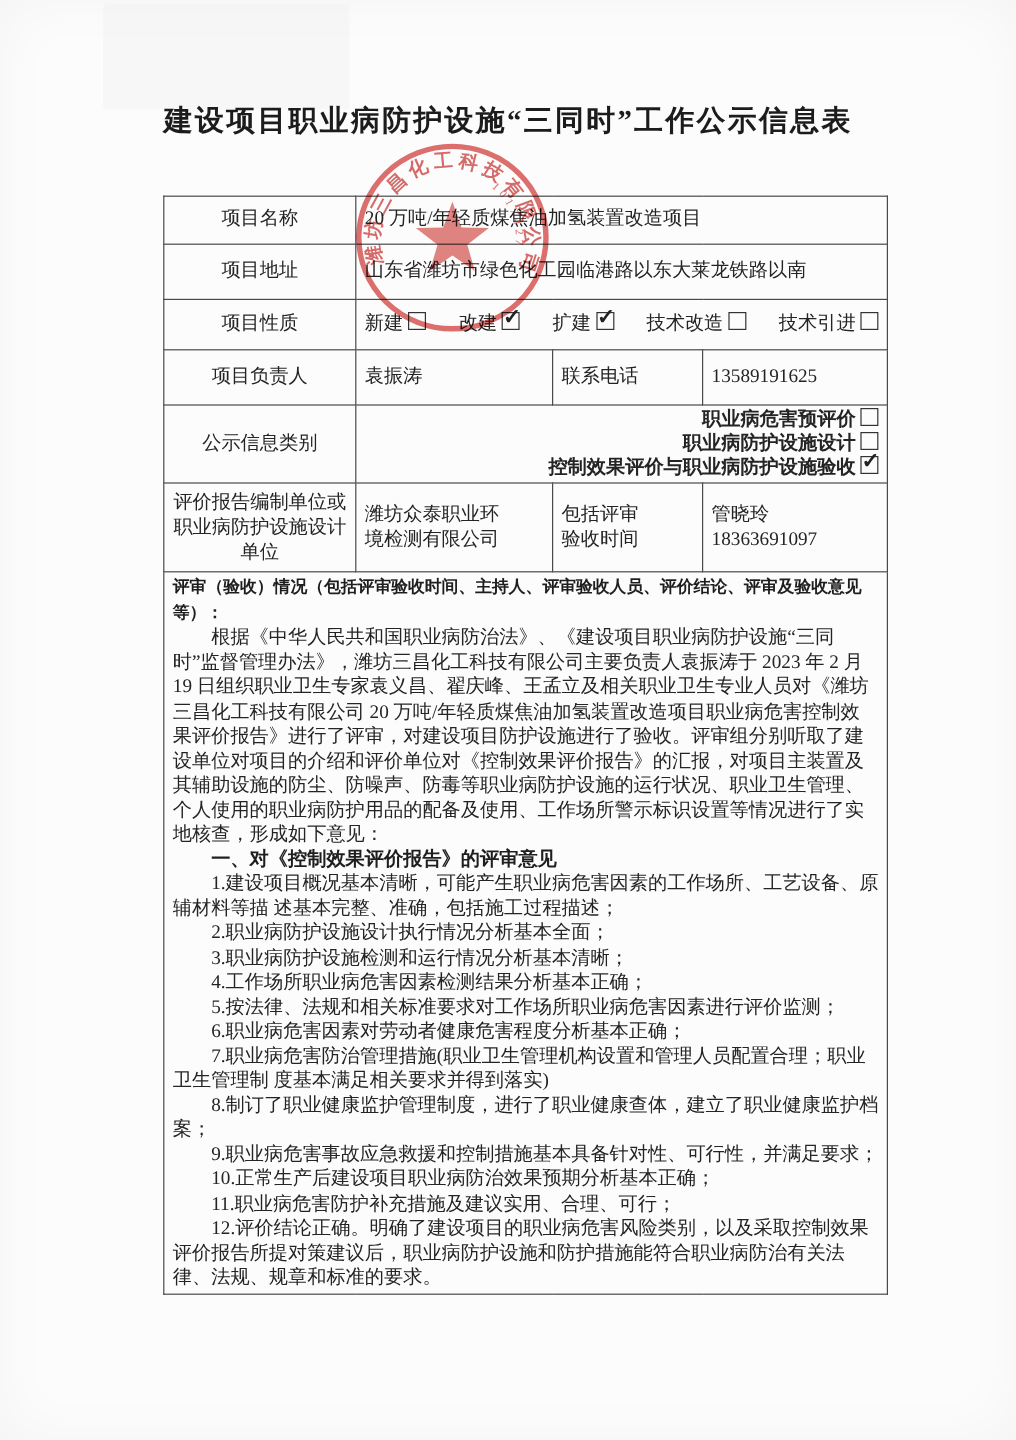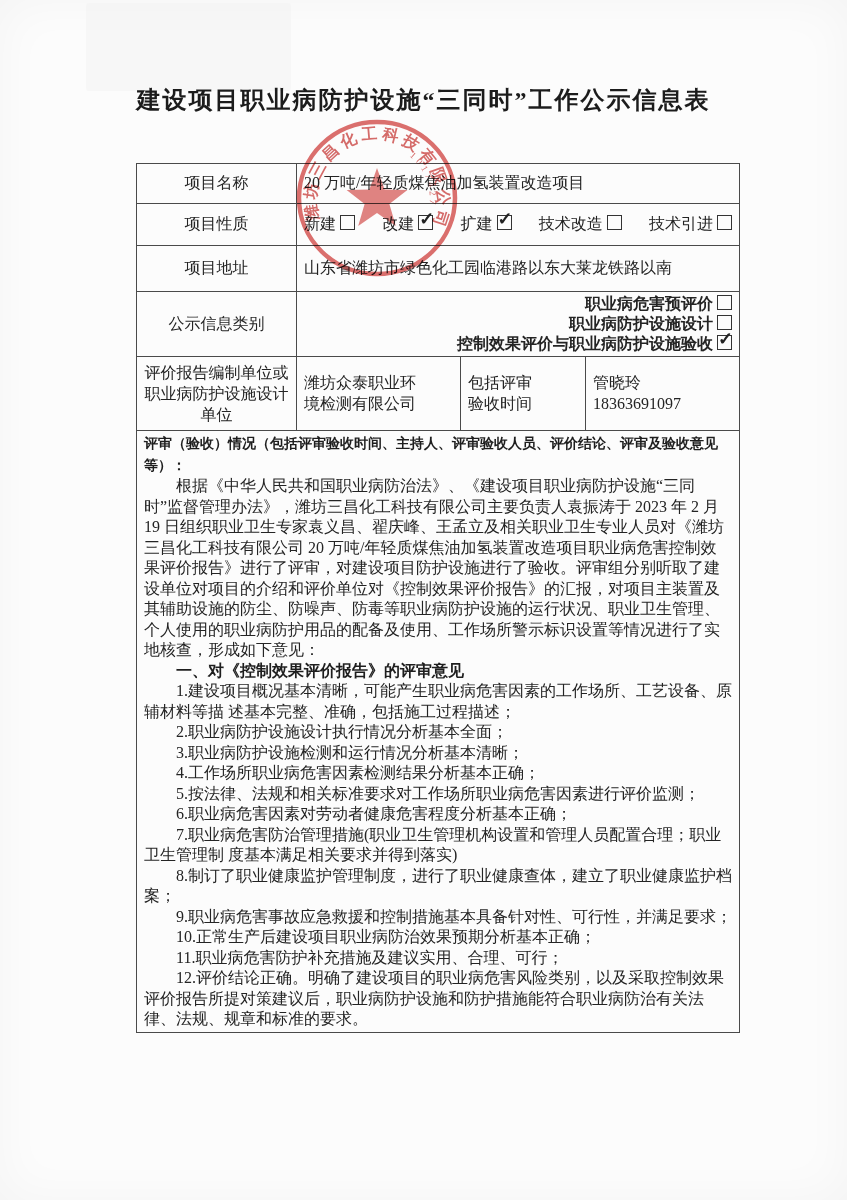--- a/index.html
+++ b/index.html
@@ -83,38 +83,44 @@
         <col style="width:125px">
         <col style="width:154px">
     </colgroup>
 
     <tbody>
         <tr style="height:40px">
       <td class="c-label">项目名称</td>
       <td colspan="3" class="c-center">20 万吨/年轻质煤焦油加氢装置改造项目</td>
     </tr>
 
+    <tr style="height:46px">
+      <td class="c-label">项目地址</td>
+      <td colspan="3" class="c-center">山东省潍坊市绿色化工园临港路以东大莱龙铁路以南</td>
+    </tr>
+
     <tr style="height:42px">
       <td class="c-label">项目性质</td>
       <td colspan="3" class="nature-cell">
         <div class="nature-row">
           <span class="opt"><span>新建</span><span class="cb"></span></span>
           <span class="opt"><span>改建</span><span class="cb checked"></span></span>
           <span class="opt"><span>扩建</span><span class="cb checked"></span></span>
           <span class="opt"><span>技术改造</span><span class="cb"></span></span>
           <span class="opt"><span>技术引进</span><span class="cb"></span></span>
         </div>
       </td>
     </tr>
 
     <tr style="height:46px">
-      <td class="c-label">项目地址</td>
-      <td colspan="3" class="c-center">山东省潍坊市绿色化工园临港路以东大莱龙铁路以南</td>
+      <td class="c-label">项目负责人</td>
+      <td class="c-center">袁振涛</td>
+      <td class="c-center">联系电话</td>
+      <td class="c-center">13589191625</td>
     </tr>
-
 
     <tr style="height:60px">
       <td class="c-label">公示信息类别</td>
       <td colspan="3" class="pub-cell">
         <div class="pub-opt"><span>职业病危害预评价</span><span class="cb"></span></div>
         <div class="pub-opt"><span>职业病防护设施设计</span><span class="cb"></span></div>
         <div class="pub-opt"><span>控制效果评价与职业病防护设施验收</span><span class="cb checked"></span></div>
       </td>
     </tr>
 

